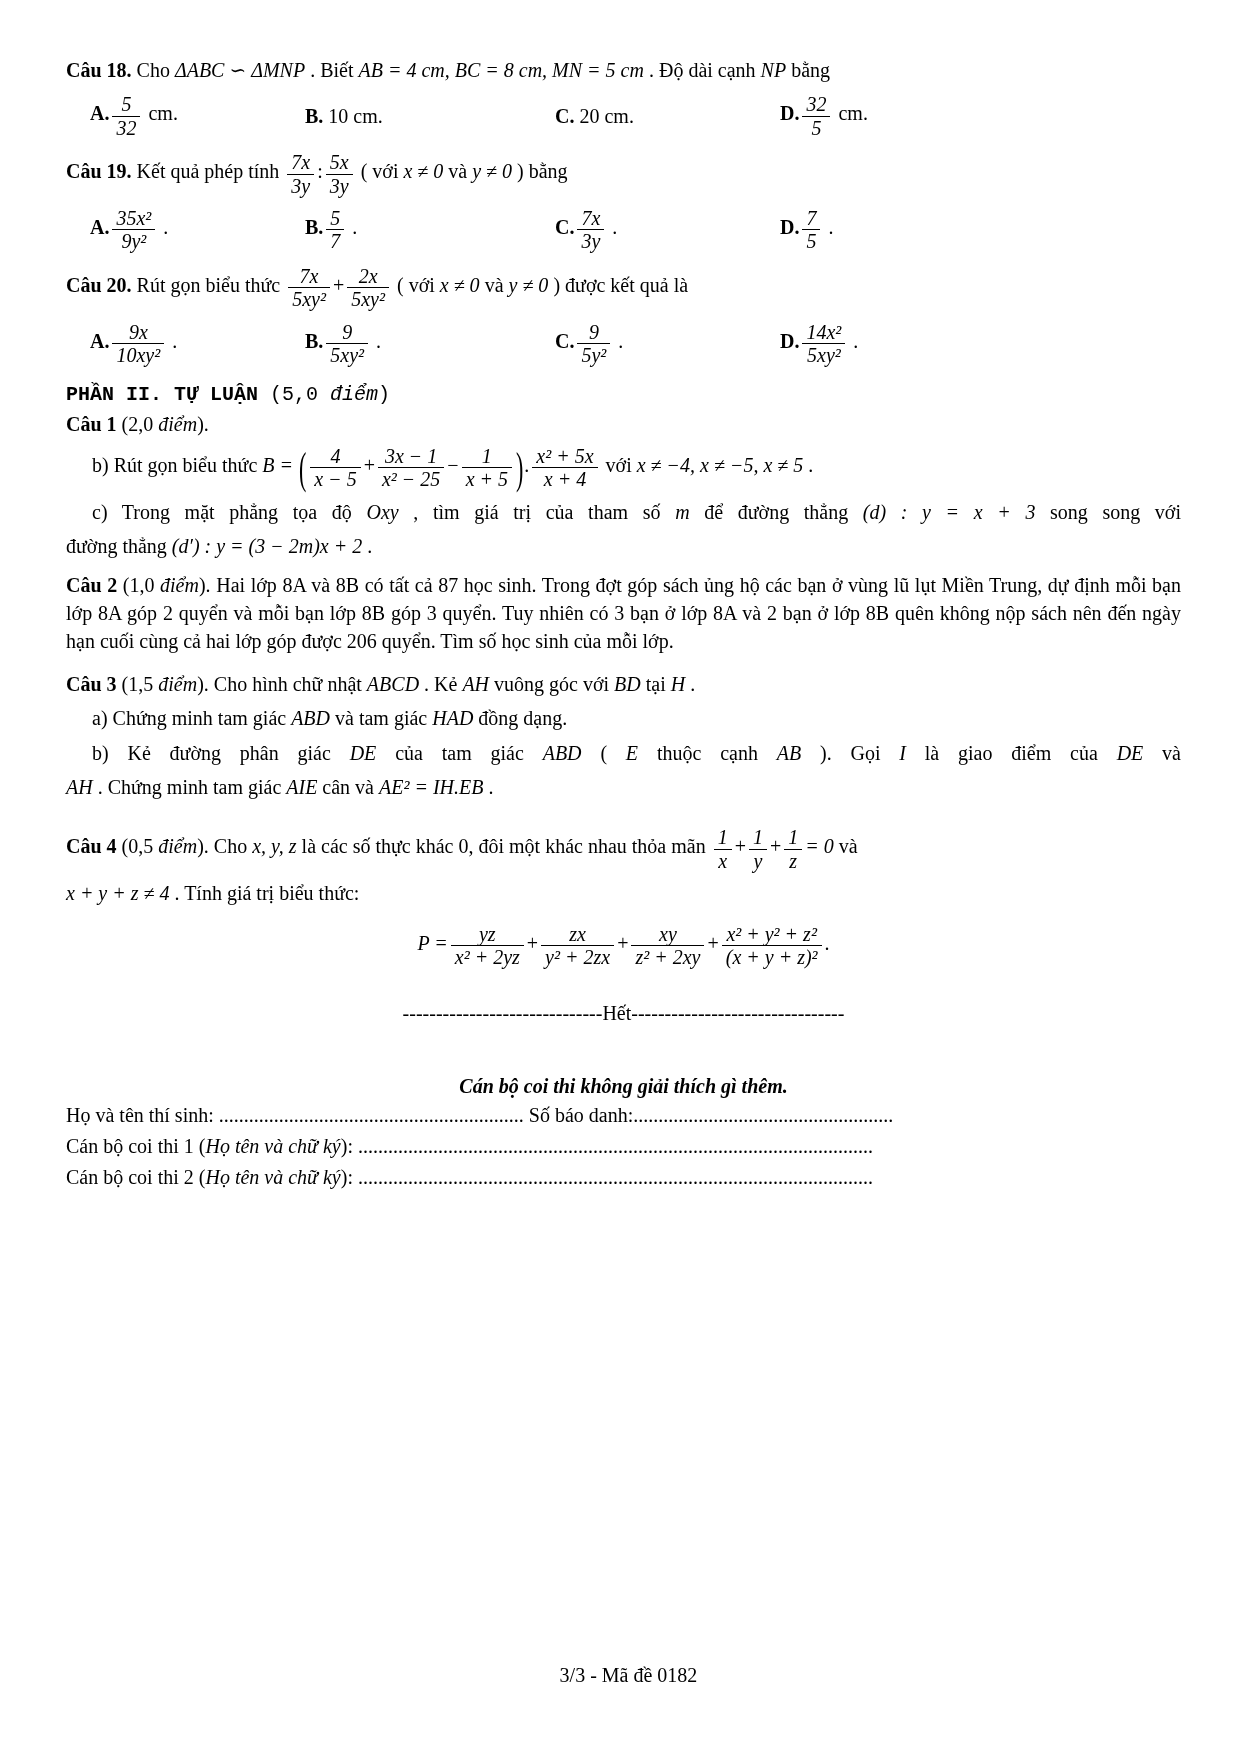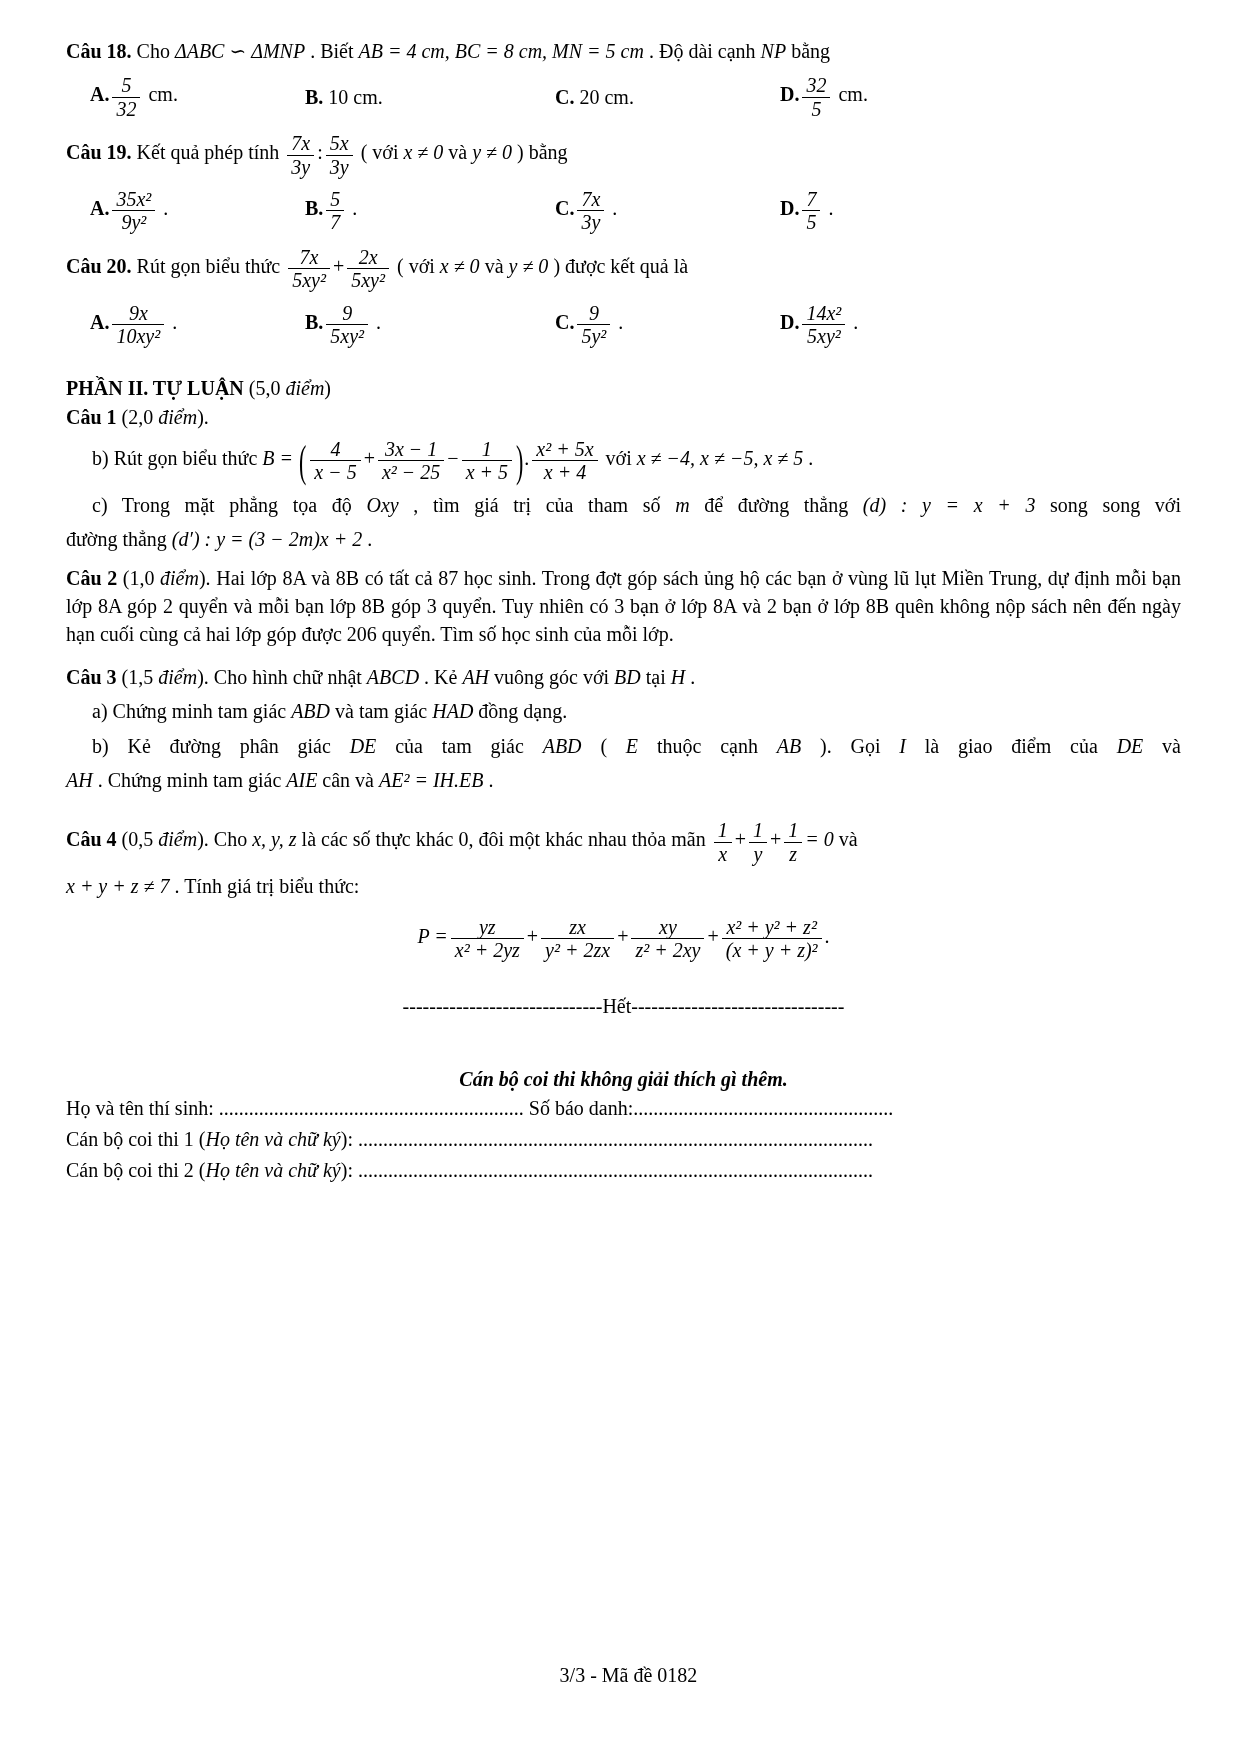--- a/index.html
+++ b/index.html
@@ -1,39 +1,39 @@
 <!DOCTYPE html>
 <html><head>
 <meta charset="utf-8">
 <style>
   html,body{margin:0;padding:0;background:#888;}
   .page{
     width:1241px;height:1755px;box-sizing:border-box;background:#ffffff;
     margin:0 auto;position:relative;
-    padding:37px 60px 0 66px;
+    padding:56px 60px 0 66px;
     font-family:"Liberation Serif","DejaVu Serif",serif;
     font-size:20px;color:#000;line-height:1.42;
   }
   p{margin:0;}
   .b{font-weight:bold;}
   .i{font-style:italic;}
   .math{font-style:italic;}
   .stem{margin-top:0;}
   .frac{display:inline-block;text-align:center;vertical-align:middle;
         font-style:italic;line-height:1.12;margin:0 3px;padding:1px 0;}
   .frac .num,.frac .den{display:block;padding:0 4px;}
   .frac .den{border-top:1.3px solid #000;}
   .bigp{display:inline-block;transform:scaleY(2.05);font-size:22px;
         vertical-align:middle;padding:0 1px;font-style:normal;}
   .opts{display:grid;grid-template-columns:239px 250px 225px 1fr;
         align-items:center;margin-top:8px;}
   .opts .opt:first-child{padding-left:24px;}
   .sub{padding-left:26px;margin-top:6px;}
   .mt6{margin-top:6px;}.mt10{margin-top:10px;}.mt14{margin-top:14px;}
-  .mt18{margin-top:24px;}.mt26{margin-top:26px;}.mt30{margin-top:30px;}
+  .mt18{margin-top:24px;}.mt26{margin-top:14px;font-family:Liberation Mono, monospace;}.mt30{margin-top:30px;}
   .just{text-align:justify;}
   .jline{text-align:justify;text-align-last:justify;}
   .center{text-align:center;}
   .note{font-weight:bold;font-style:italic;text-align:center;}
   .pagenum{position:absolute;left:16px;right:0;bottom:66px;text-align:center;}
   .sig{line-height:1.55;}
 </style>
 </head>
 <body>
 
@@ -88,21 +88,21 @@
 
   <section class="mt14">
     <p><span class="b">Câu 3</span><span> (1,5 </span><span class="i">điểm</span><span>). </span><span>Cho hình chữ nhật </span><span class="math">ABCD</span><span> . Kẻ </span><span class="math">AH</span><span> vuông góc với </span><span class="math">BD</span><span> tại </span><span class="math">H</span><span> .</span></p>
     <p class="sub mt6"><span>a) Chứng minh tam giác </span><span class="math">ABD</span><span> và tam giác </span><span class="math">HAD</span><span> đồng dạng.</span></p>
     <p class="sub mt6 jline"><span>b) Kẻ đường phân giác </span><span class="math">DE</span><span> của tam giác </span><span class="math">ABD</span><span> ( </span><span class="math">E</span><span> thuộc cạnh </span><span class="math">AB</span><span> ). Gọi </span><span class="math">I</span><span> là giao điểm của </span><span class="math">DE</span><span> và</span></p>
     <p class="mt6"><span class="math">AH</span><span> . Chứng minh tam giác </span><span class="math">AIE</span><span> cân và </span><span class="math">AE² = IH.EB</span><span> .</span></p>
   </section>
 
   <section class="mt18">
     <p><span class="b">Câu 4</span><span> (0,5 </span><span class="i">điểm</span><span>). </span><span>Cho </span><span class="math">x, y, z</span><span> là các số thực khác 0, đôi một khác nhau thỏa mãn </span><span class="frac"><span class="num">1</span><span class="den">x</span></span><span>+</span><span class="frac"><span class="num">1</span><span class="den">y</span></span><span>+</span><span class="frac"><span class="num">1</span><span class="den">z</span></span><span class="math">= 0</span><span> và</span></p>
-    <p class="mt6"><span class="math">x + y + z ≠ 7</span><span> . Tính giá trị biểu thức:</span></p>
+    <p class="mt6"><span class="math">x + y + z ≠ 4</span><span> . Tính giá trị biểu thức:</span></p>
     <p class="center mt14"><span class="math">P =</span><span class="frac"><span class="num">yz</span><span class="den">x² + 2yz</span></span><span>+</span><span class="frac"><span class="num">zx</span><span class="den">y² + 2zx</span></span><span>+</span><span class="frac"><span class="num">xy</span><span class="den">z² + 2xy</span></span><span>+</span><span class="frac"><span class="num">x² + y² + z²</span><span class="den">(x + y + z)²</span></span><span>.</span></p>
   </section>
 
   <p class="center mt30"><span>------------------------------Hết--------------------------------</span></p>
   <p class="note" style="margin-top:44px;"><span>Cán bộ coi thi không giải thích gì thêm.</span></p>
   <p class="sig"><span>Họ và tên thí sinh: </span><span>............................................................. </span><span>Số báo danh:</span><span>....................................................</span></p>
   <p class="sig"><span>Cán bộ coi thi 1 (</span><span class="i">Họ tên và chữ ký</span><span>): </span><span>.......................................................................................................</span></p>
   <p class="sig"><span>Cán bộ coi thi 2 (</span><span class="i">Họ tên và chữ ký</span><span>): </span><span>.......................................................................................................</span></p>
 
   <p class="pagenum"><span>3/3 - Mã đề 0182</span></p>

